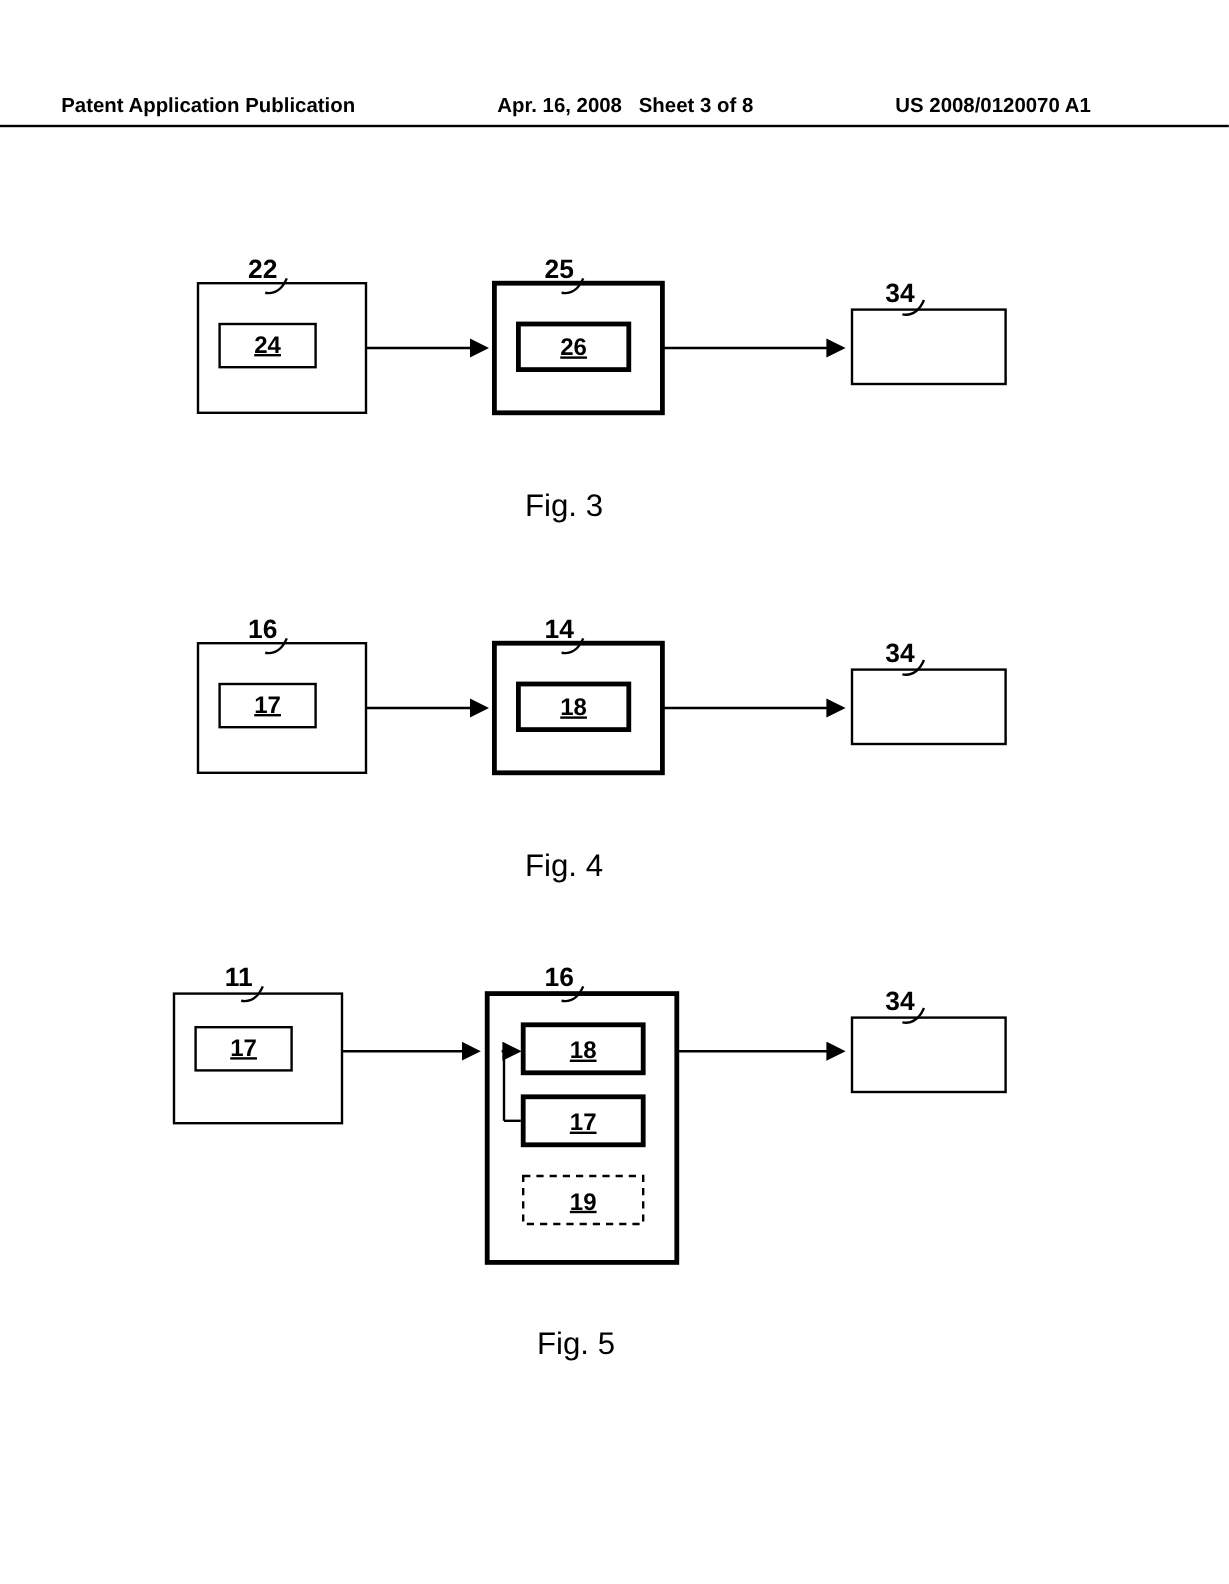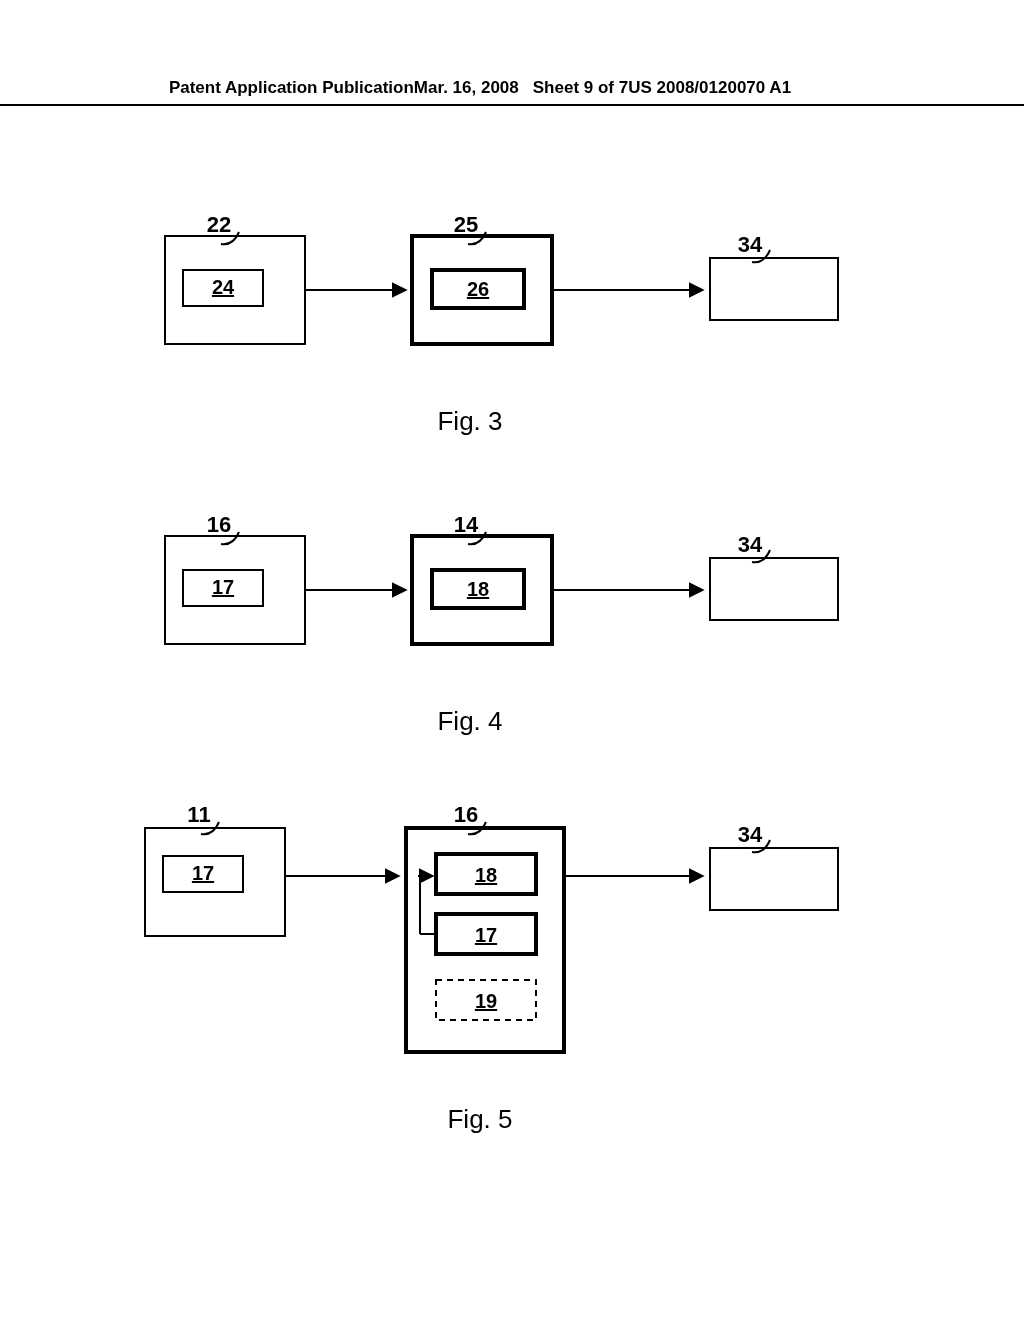--- a/index.html
+++ b/index.html
@@ -18,21 +18,21 @@
   }
   .header {
     position: absolute;
     top: 78px;
     left: 0;
     width: 100%;
     border-bottom: 2px solid #000;
   }
   .header-inner {
     display: flex;
-    justify-content: center;
+    justify-content: space-between;
     align-items: baseline;
     padding: 0 115px 6px 51px;
     font-weight: bold;
     font-size: 17px;
   }
   .header-mid {
     display: flex;
     gap: 14px;
   }
   svg {
@@ -60,22 +60,22 @@
 </style>
 </head>
 <body>
 
 <div class="page">
 
   <div class="header">
     <div class="header-inner">
       <span>Patent Application Publication</span>
       <span class="header-mid">
-        <span>Mar. 16, 2008</span>
-        <span>Sheet 9 of 7</span>
+        <span>Apr. 16, 2008</span>
+        <span>Sheet 3 of 8</span>
       </span>
       <span>US 2008/0120070 A1</span>
     </div>
   </div>
 
   <svg width="1024" height="1320">
     <defs>
       <marker id="arrow" viewBox="0 0 12 12" refX="10" refY="6" markerWidth="8" markerHeight="8" orient="auto-start-reverse">
         <path d="M0,0 L12,6 L0,12 z" fill="#000"></path>
       </marker>

